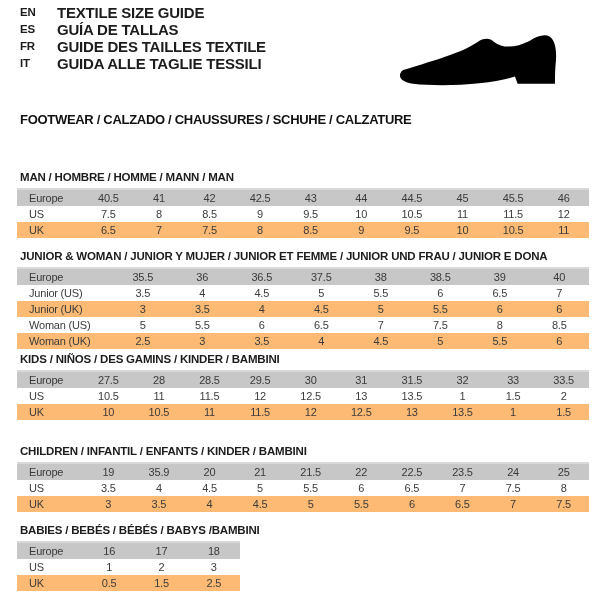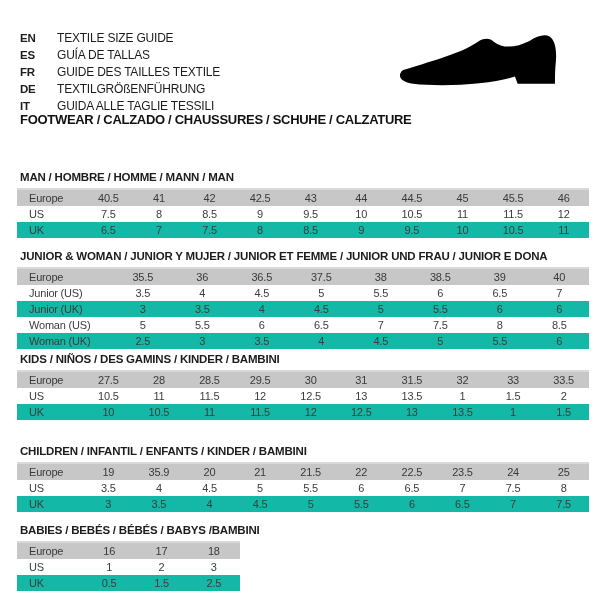--- a/index.html
+++ b/index.html
@@ -1,42 +1,42 @@
 <!DOCTYPE html>
 <html><head>
 <meta charset="utf-8">
 <style>
   html,body{margin:0;padding:0;background:#ffffff;}
   body{width:600px;height:600px;position:relative;font-family:"Liberation Sans",sans-serif;overflow:hidden;}
 
   
-  .langs{position:absolute;left:20px;top:30px;}
+  .langs{position:absolute;left:20px;top:4px;}
   .lang-row{display:flex;height:17px;line-height:17px;}
   .lang-code{width:37px;font-weight:bold;font-size:11.5px;color:#1c1c1c;letter-spacing:-0.2px;}
-  .lang-label{font-weight:normal;font-size:12px;color:#1c1c1c;letter-spacing:-0.2px;white-space:nowrap;}
+  .lang-label{font-weight:bold;font-size:15px;color:#1c1c1c;letter-spacing:-0.2px;white-space:nowrap;}
 
   .cat-heading{position:absolute;left:20px;top:112px;font-weight:bold;font-size:13px;
     color:#111;letter-spacing:-0.3px;white-space:nowrap;text-align:center;}
 
   .shoe-wrap{position:absolute;left:393px;top:18px;width:182px;height:86px;}
   .shoe-wrap svg{display:block;width:100%;height:100%;}
 
   
   .sec{position:absolute;left:17px;width:583px;}
   .sec h2{margin:0 0 4px 3px;font-size:11.5px;line-height:14px;font-weight:bold;
     color:#1c1c1c;letter-spacing:-0.2px;white-space:nowrap;}
 
   table.sizes{border-collapse:collapse;table-layout:fixed;border-top:2px solid #d9d9d9;}
   table.sizes td{height:16px;line-height:16px;padding:0;font-size:11px;color:#3c3c3c;
     text-align:center;letter-spacing:-0.2px;overflow:hidden;white-space:nowrap;}
   table.sizes td.lblcell{text-align:left;padding-left:12px;width:54px;}
   table.sizes.lbl-wide td.lblcell{width:84px;}
   table.sizes tr.r-hdr td{background:#c7c7c7;color:#3a3a3a;}
   table.sizes tr.r-white td{background:#ffffff;}
-  table.sizes tr.r-light td{background:#14b8a6;}
+  table.sizes tr.r-light td{background:#fdba74;}
 
   .w-full{width:572px;}
   .w-babies{width:223px;}
 
   .sec-man{top:170px;} .sec-junior{top:249px;} .sec-kids{top:352px;}
   .sec-children{top:444px;} .sec-babies{top:523px;}
 </style>
 </head>
 <body>
 
@@ -47,24 +47,20 @@
       <span class="lang-code">EN</span>
       <span class="lang-label">TEXTILE SIZE GUIDE</span>
     </div>
     <div class="lang-row">
       <span class="lang-code">ES</span>
       <span class="lang-label">GUÍA DE TALLAS</span>
     </div>
     <div class="lang-row">
       <span class="lang-code">FR</span>
       <span class="lang-label">GUIDE DES TAILLES TEXTILE</span>
-    </div>
-    <div class="lang-row">
-      <span class="lang-code">DE</span>
-      <span class="lang-label">TEXTILGRÖßENFÜHRUNG</span>
     </div>
     <div class="lang-row">
       <span class="lang-code">IT</span>
       <span class="lang-label">GUIDA ALLE TAGLIE TESSILI</span>
     </div>
   </div>
 
   <div class="shoe-wrap">
     <svg viewBox="0 0 200 92" xmlns="http://www.w3.org/2000/svg" aria-hidden="true">
       <path fill="#000000" d="M 11,56

